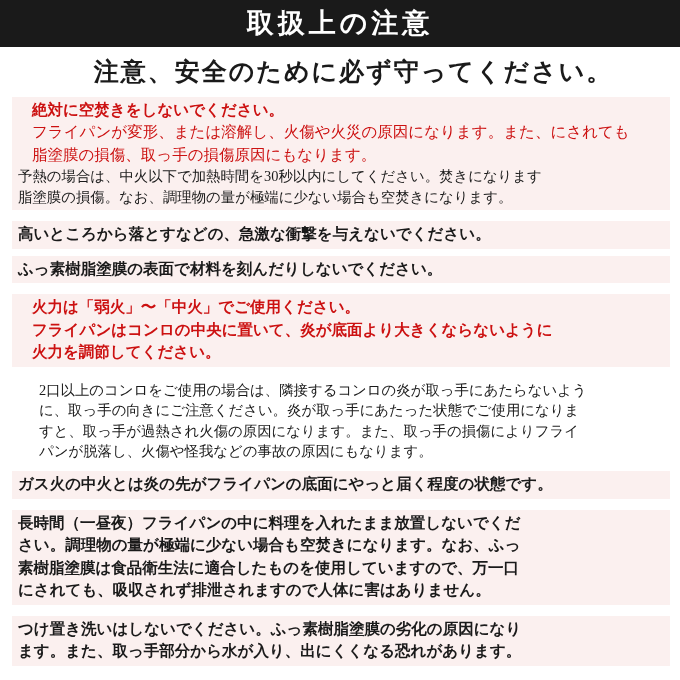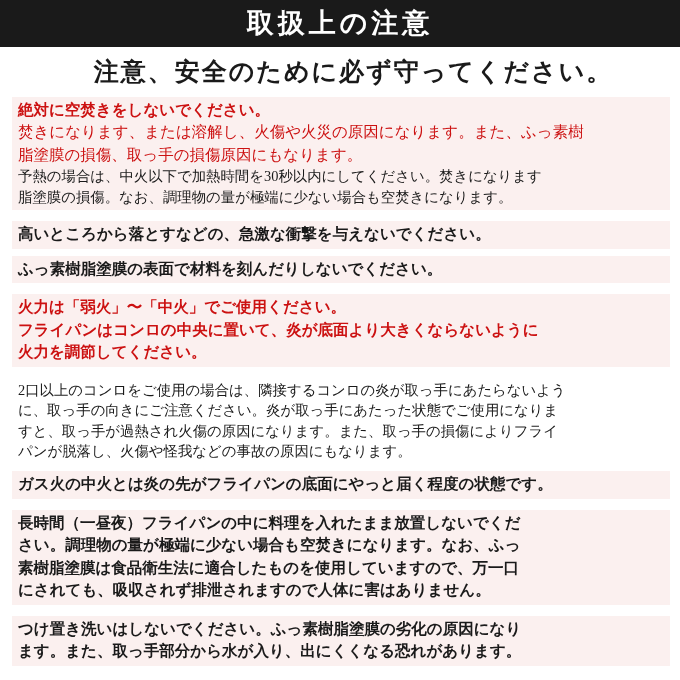--- a/index.html
+++ b/index.html
@@ -53,30 +53,32 @@
   .block {
     box-sizing: border-box;
     padding: 2px 6px 3px 6px;
     margin-bottom: 2px;
   }
   .block.tinted {
     background: #fbf0ef;
   }
   .block.plain {
     background: #ffffff;
+    margin-left: 21px;
   }
   .line {
     font-size: 15.5px;
     line-height: 1.45;
     color: #1a1a1a;
     margin: 0;
     letter-spacing: 0px;
   }
   .line.red {
     color: #cc1111;
+    margin-left: 14px;
   }
   .line.bold {
     font-weight: bold;
   }
   .line.small {
     font-size: 14.4px;
     line-height: 1.42;
   }
   .gap-sm { height: 5px; }
   .gap-md { height: 9px; }
@@ -89,21 +91,21 @@
   <div class="title-bar">
     <div class="title-text">取扱上の注意</div>
   </div>
 
   <div class="subtitle">注意、安全のために必ず守ってください。</div>
 
   <div class="content">
 
     <div class="block tinted">
       <p class="line red bold">絶対に空焚きをしないでください。</p>
-      <p class="line red">焚きになります、または溶解し、火傷や火災の原因になります。また、ふっ素樹</p>
+      <p class="line red">フライパンが変形、または溶解し、火傷や火災の原因になります。また、にされても</p>
       <p class="line red">脂塗膜の損傷、取っ手の損傷原因にもなります。</p>
       <p class="line small">予熱の場合は、中火以下で加熱時間を30秒以内にしてください。焚きになります</p>
       <p class="line small">脂塗膜の損傷。なお、調理物の量が極端に少ない場合も空焚きになります。</p>
     </div>
 
     <div class="gap-md"></div>
 
     <div class="block tinted">
       <p class="line bold">高いところから落とすなどの、急激な衝撃を与えないでください。</p>
     </div>

